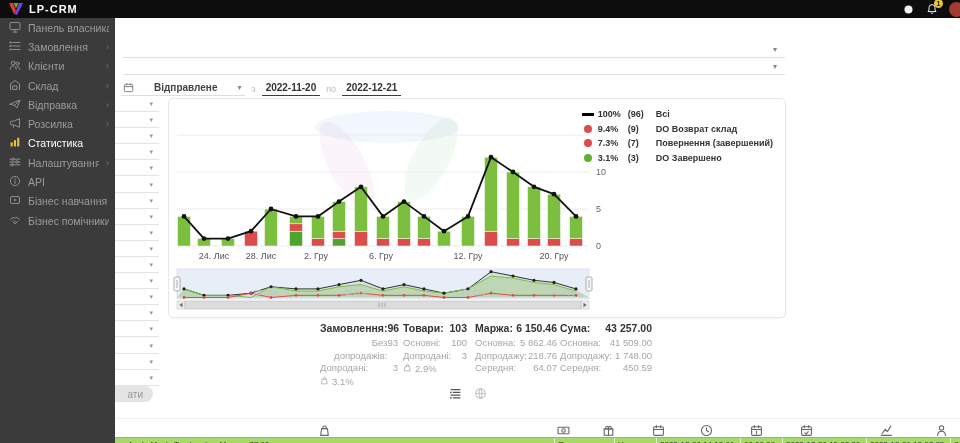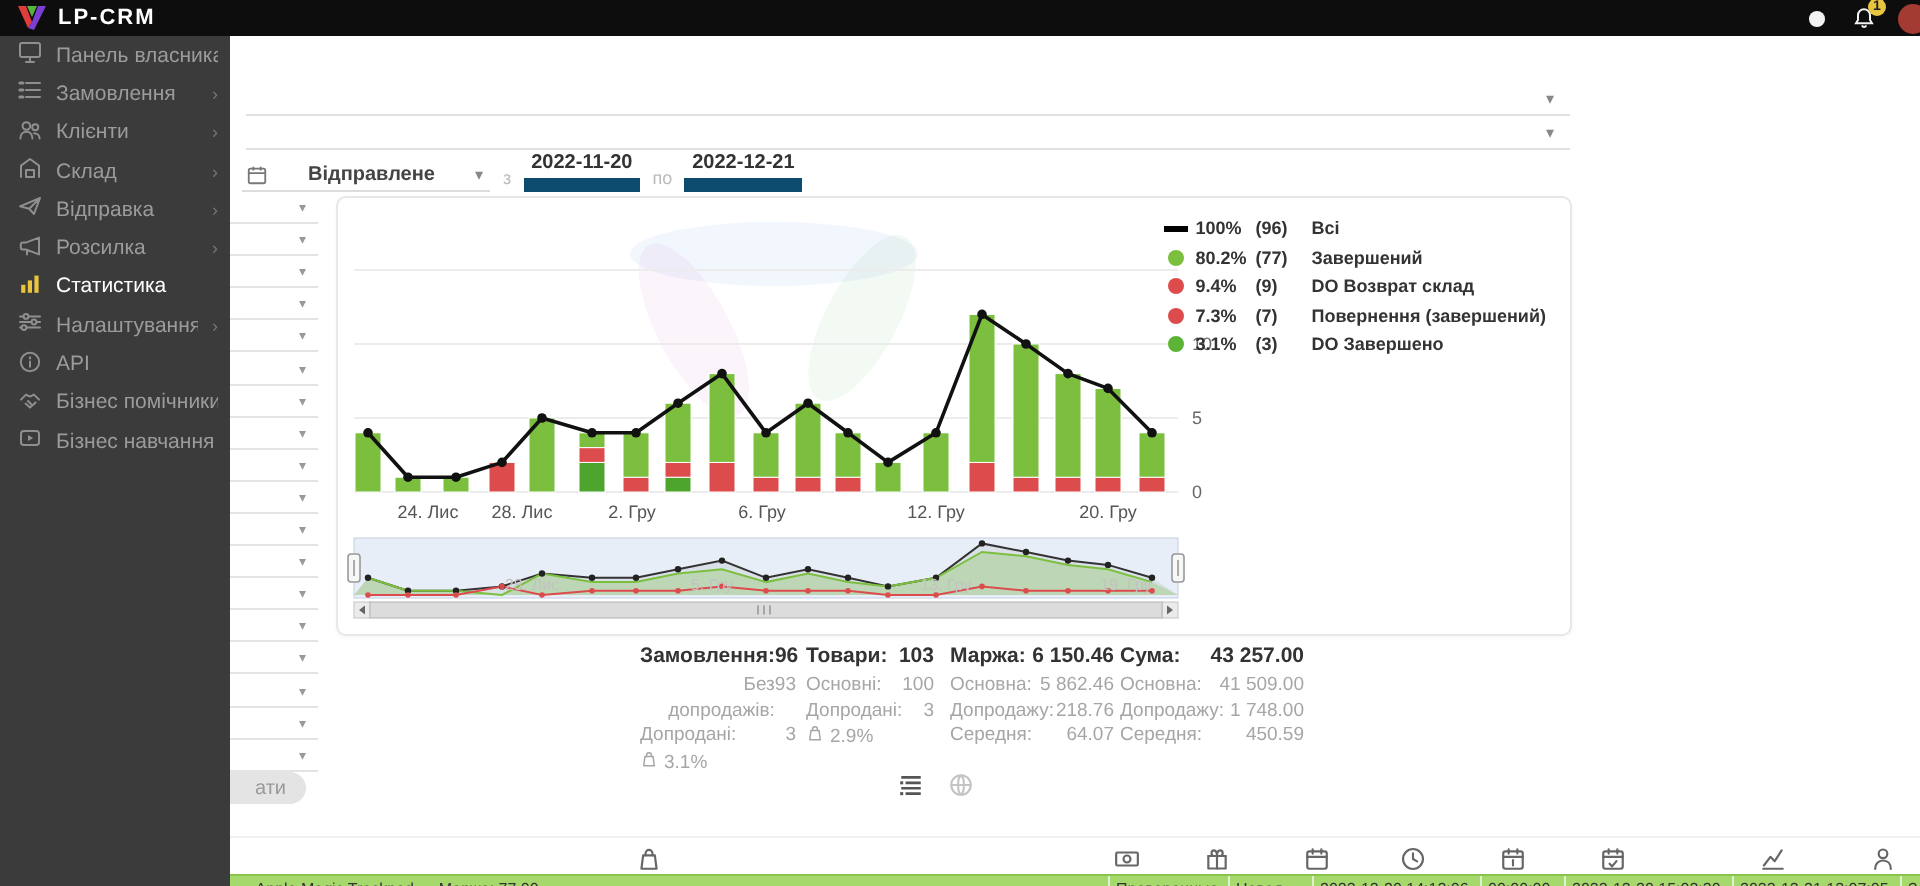--- a/index.html
+++ b/index.html
@@ -25,21 +25,21 @@
   .side-caret { color:#777; font-size:9px; }
   
   .content { position:absolute; left:115px; top:18px; width:845px; height:425px; background:#fff; overflow:hidden; }
   .bigselect { position:absolute; left:8px; width:662px; height:16px; border-bottom:1px solid #e0e0e0; cursor:pointer; }
   .bigselect .arr { position:absolute; right:8px; top:3px; font-size:8px; color:#888; }
   .filter-row { position:absolute; left:6px; top:60px; height:18px; display:flex; align-items:flex-end; gap:6px;
     font-size:10px; color:#555; }
   .f-group { display:flex; align-items:center; gap:20px; border-bottom:1px solid #ddd; padding:0 4px 2px 2px; cursor:pointer; }
   .f-type { font-weight:bold; color:#444; }
   .f-prep { color:#bbb; font-size:9px; padding-bottom:2px; }
-  .f-date { border-bottom:7px solid #0c4a6e; padding:0 4px 2px; color:#333; font-weight:bold; cursor:text; }
+  .f-date { border-bottom:1px solid #0c4a6e; padding:0 4px 2px; color:#333; font-weight:bold; cursor:text; }
   .mini-filter { position:absolute; left:0; width:44px; height:14px; border-bottom:1px solid #e3e3e3; cursor:pointer; }
   .mini-filter .arr { position:absolute; right:6px; top:2px; font-size:7px; color:#999; }
   .apply-btn { position:absolute; left:-24px; top:368px; width:62px; height:16px; border:none; border-radius:9px;
     background:#e4e4e4; color:#999; font-size:10px; text-align:right; padding-right:10px; cursor:pointer;
     font-family:"Liberation Sans",sans-serif; }
   
   .chart-card { position:absolute; left:53px; top:80px; width:618px; height:220px; background:#fff;
     border:1px solid #e7e7e7; border-radius:5px; box-shadow:0 1px 2px rgba(0,0,0,.04); }
   .legend { position:absolute; right:12px; top:8px; font-size:9px; color:#333;font-weight:bold; }
   .legend-row { display:flex; align-items:center; height:14.5px; cursor:pointer; }
@@ -160,30 +160,30 @@
       </div>
       <div class="side-item">
         <span><svg width="12" height="12" viewBox="0 0 12 12" fill="none" stroke="#8f8f8f" stroke-width="1" stroke-linecap="round" stroke-linejoin="round">
             <circle cx="6" cy="6" r="4.6"></circle>
             <path d="M6 3.6v.7M6 5.8v2.6"></path>
           </svg></span>
         <span class="lbl">API</span>
       </div>
       <div class="side-item">
         <span><svg width="12" height="12" viewBox="0 0 12 12" fill="none" stroke="#8f8f8f" stroke-width="1" stroke-linecap="round" stroke-linejoin="round">
-            <path d="M1.5 5.8 4 3.3l2 1 2-1 2.5 2.5M3.8 7.8l2.2 2 2.8-2.6M5 6.5l1.5 1.5"></path>
-          </svg></span>
-        <span class="lbl">Бізнес помічники</span>
-      </div>
-      <div class="side-item">
-        <span><svg width="12" height="12" viewBox="0 0 12 12" fill="none" stroke="#8f8f8f" stroke-width="1" stroke-linecap="round" stroke-linejoin="round">
             <rect x="1.5" y="2.5" width="9" height="7" rx="1.4"></rect>
             <path d="M5 4.5v3l2.6-1.5z" fill="#8f8f8f" stroke="none"></path>
           </svg></span>
         <span class="lbl">Бізнес навчання</span>
+      </div>
+      <div class="side-item">
+        <span><svg width="12" height="12" viewBox="0 0 12 12" fill="none" stroke="#8f8f8f" stroke-width="1" stroke-linecap="round" stroke-linejoin="round">
+            <path d="M1.5 5.8 4 3.3l2 1 2-1 2.5 2.5M3.8 7.8l2.2 2 2.8-2.6M5 6.5l1.5 1.5"></path>
+          </svg></span>
+        <span class="lbl">Бізнес помічники</span>
       </div>
     </div>
 </div>
 
 <div class="content">
 
   <div class="bigselect" style="top:24px">
       <span class="arr">▾</span>
     </div>
   <div class="bigselect" style="top:41px">
@@ -400,28 +400,20 @@
         <div class="legend-row">
           <span class="lg-marker">
             <span class="lg-line"></span>
           </span>
           <span class="lg-pct">100%</span>
           <span class="lg-count">(96)</span>
           <span class="lg-name">Всі</span>
         </div>
         <div class="legend-row">
           <span class="lg-marker">
-            <span class="lg-dot" style="background:#7cbf3f"></span>
-          </span>
-          <span class="lg-pct">80.2%</span>
-          <span class="lg-count">(77)</span>
-          <span class="lg-name">Завершений</span>
-        </div>
-        <div class="legend-row">
-          <span class="lg-marker">
             <span class="lg-dot" style="background:#dc4c4c"></span>
           </span>
           <span class="lg-pct">9.4%</span>
           <span class="lg-count">(9)</span>
           <span class="lg-name">DO Возврат склад</span>
         </div>
         <div class="legend-row">
           <span class="lg-marker">
             <span class="lg-dot" style="background:#dc4c4c"></span>
           </span>

